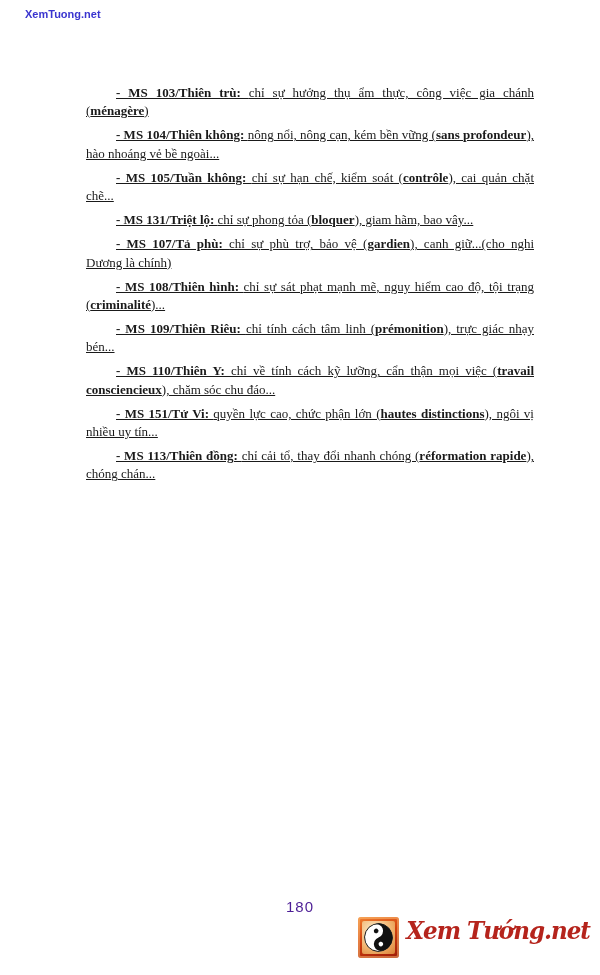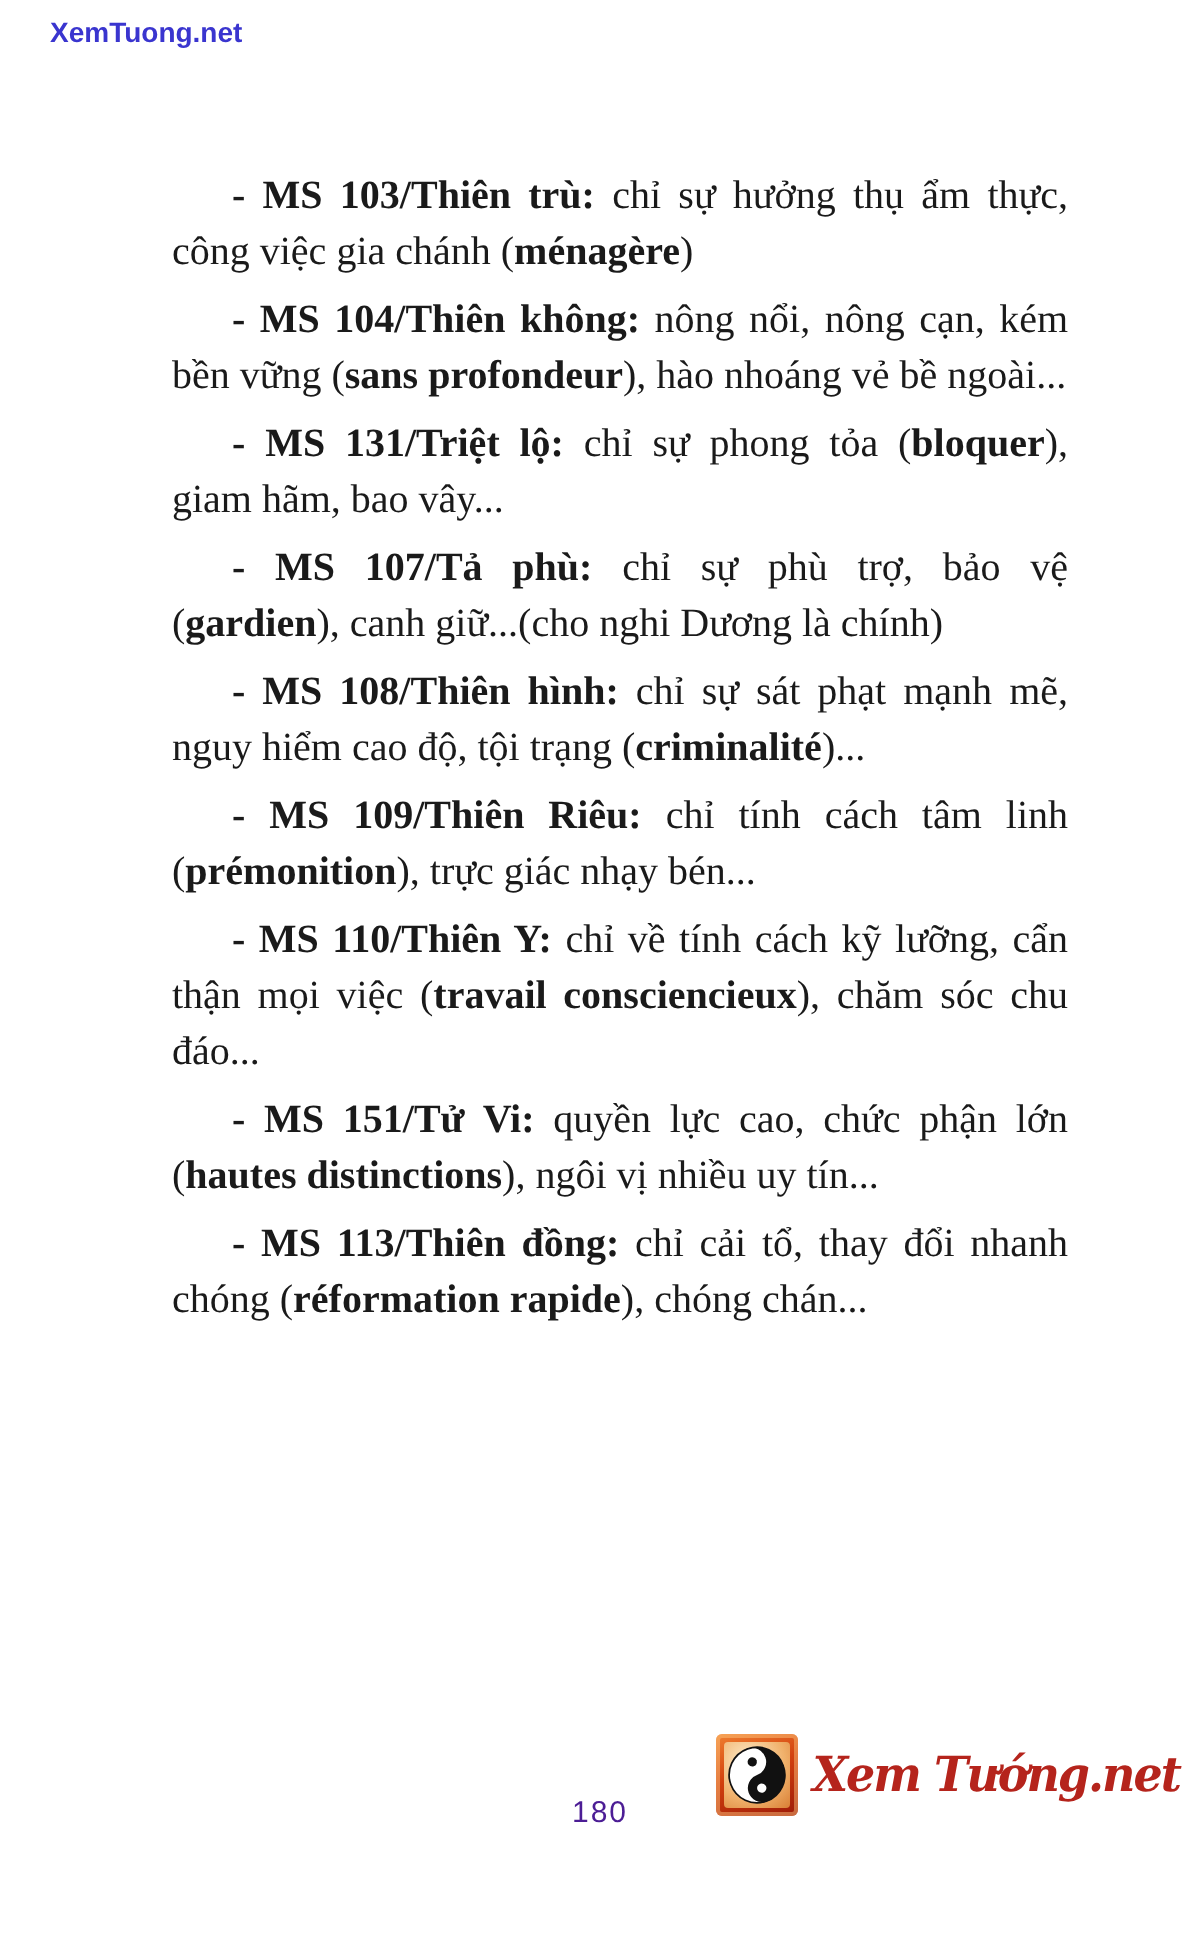--- a/index.html
+++ b/index.html
@@ -3,37 +3,37 @@
 <meta charset="utf-8">
 <style>
   html,body { margin:0; padding:0; }
   body {
     width:600px; height:975px; position:relative; overflow:hidden;
     background:#ffffff; font-family:"Liberation Serif", serif;
   }
   .watermark {
     position:absolute; top:8px; left:25px;
     font-family:"Liberation Sans", sans-serif; font-weight:bold;
-    font-size:14px; color:#3a35cf; text-decoration:none; cursor:pointer;
+    font-size:11px; color:#3a35cf; text-decoration:none; cursor:pointer;
   }
   .page-body {
     position:absolute; top:84px; left:86px; width:448px;
-    font-size:20px; line-height:1.4; color:#1a1a1a;
-    text-align:justify; text-align-last:left;
+    font-size:13px; line-height:1.4; color:#1a1a1a;
+    text-align:justify; text-align-last:left;text-decoration:underline;
   }
   p.para { margin:0 0 6px 0; text-indent:30px; }
   p.para b { font-weight:bold; }
   .page-number {
     position:absolute; top:898px; left:0; width:600px; text-align:center;
     font-family:"Liberation Sans", sans-serif; font-size:15px;
     color:#4c1d95; letter-spacing:1px;
   }
   .site-logo {
-    position:absolute; top:867px; right:10px;
-    display:flex; align-items:center; gap:7px;
+    position:absolute; top:917px; right:10px;
+    display:flex; align-items:flex-start; gap:7px;
   }
   .logo-box {
     width:41px; height:41px; border-radius:3px;
     background:linear-gradient(160deg,#f08030 0%, #d2400e 45%, #9c1a08 100%);
     box-shadow: inset 0 0 0 2px rgba(255,205,130,.45);
     display:flex; align-items:center; justify-content:center;
   }
   .logo-box-inner {
     width:33px; height:33px; border-radius:2px;
     background:radial-gradient(circle at 35% 30%, #fdeccb 0%, #f0b06a 60%, #d97f35 100%);
@@ -47,20 +47,21 @@
   }
 </style>
 </head>
 <body>
 
 <a class="watermark">XemTuong.net</a>
 
 <div class="page-body">
     <p class="para"><b>- MS 103/Thiên trù: </b><span>chỉ sự hưởng thụ ẩm thực, công việc gia chánh (</span><b>ménagère</b><span>)</span></p>
     <p class="para"><b>- MS 104/Thiên không: </b><span>nông nổi, nông cạn, kém bền vững (</span><b>sans profondeur</b><span>), hào nhoáng vẻ bề ngoài...</span></p>
+    <p class="para"><b>- MS 105/Tuần không: </b><span>chỉ sự hạn chế, kiểm soát (</span><b>contrôle</b><span>), cai quản chặt chẽ...</span></p>
     <p class="para"><b>- MS 131/Triệt lộ: </b><span>chỉ sự phong tỏa (</span><b>bloquer</b><span>), giam hãm, bao vây...</span></p>
     <p class="para"><b>- MS 107/Tả phù: </b><span>chỉ sự phù trợ, bảo vệ (</span><b>gardien</b><span>), canh giữ...(cho nghi Dương là chính)</span></p>
     <p class="para"><b>- MS 108/Thiên hình: </b><span>chỉ sự sát phạt mạnh mẽ, nguy hiểm cao độ, tội trạng (</span><b>criminalité</b><span>)...</span></p>
     <p class="para"><b>- MS 109/Thiên Riêu: </b><span>chỉ tính cách tâm linh (</span><b>prémonition</b><span>), trực giác nhạy bén...</span></p>
     <p class="para"><b>- MS 110/Thiên Y: </b><span>chỉ về tính cách kỹ lưỡng, cẩn thận mọi việc (</span><b>travail consciencieux</b><span>), chăm sóc chu đáo...</span></p>
     <p class="para"><b>- MS 151/Tử Vi: </b><span>quyền lực cao, chức phận lớn (</span><b>hautes distinctions</b><span>), ngôi vị nhiều uy tín...</span></p>
     <p class="para"><b>- MS 113/Thiên đồng: </b><span>chỉ cải tổ, thay đổi nhanh chóng (</span><b>réformation rapide</b><span>), chóng chán...</span></p>
   </div>
 
 <div class="page-number">180</div>

